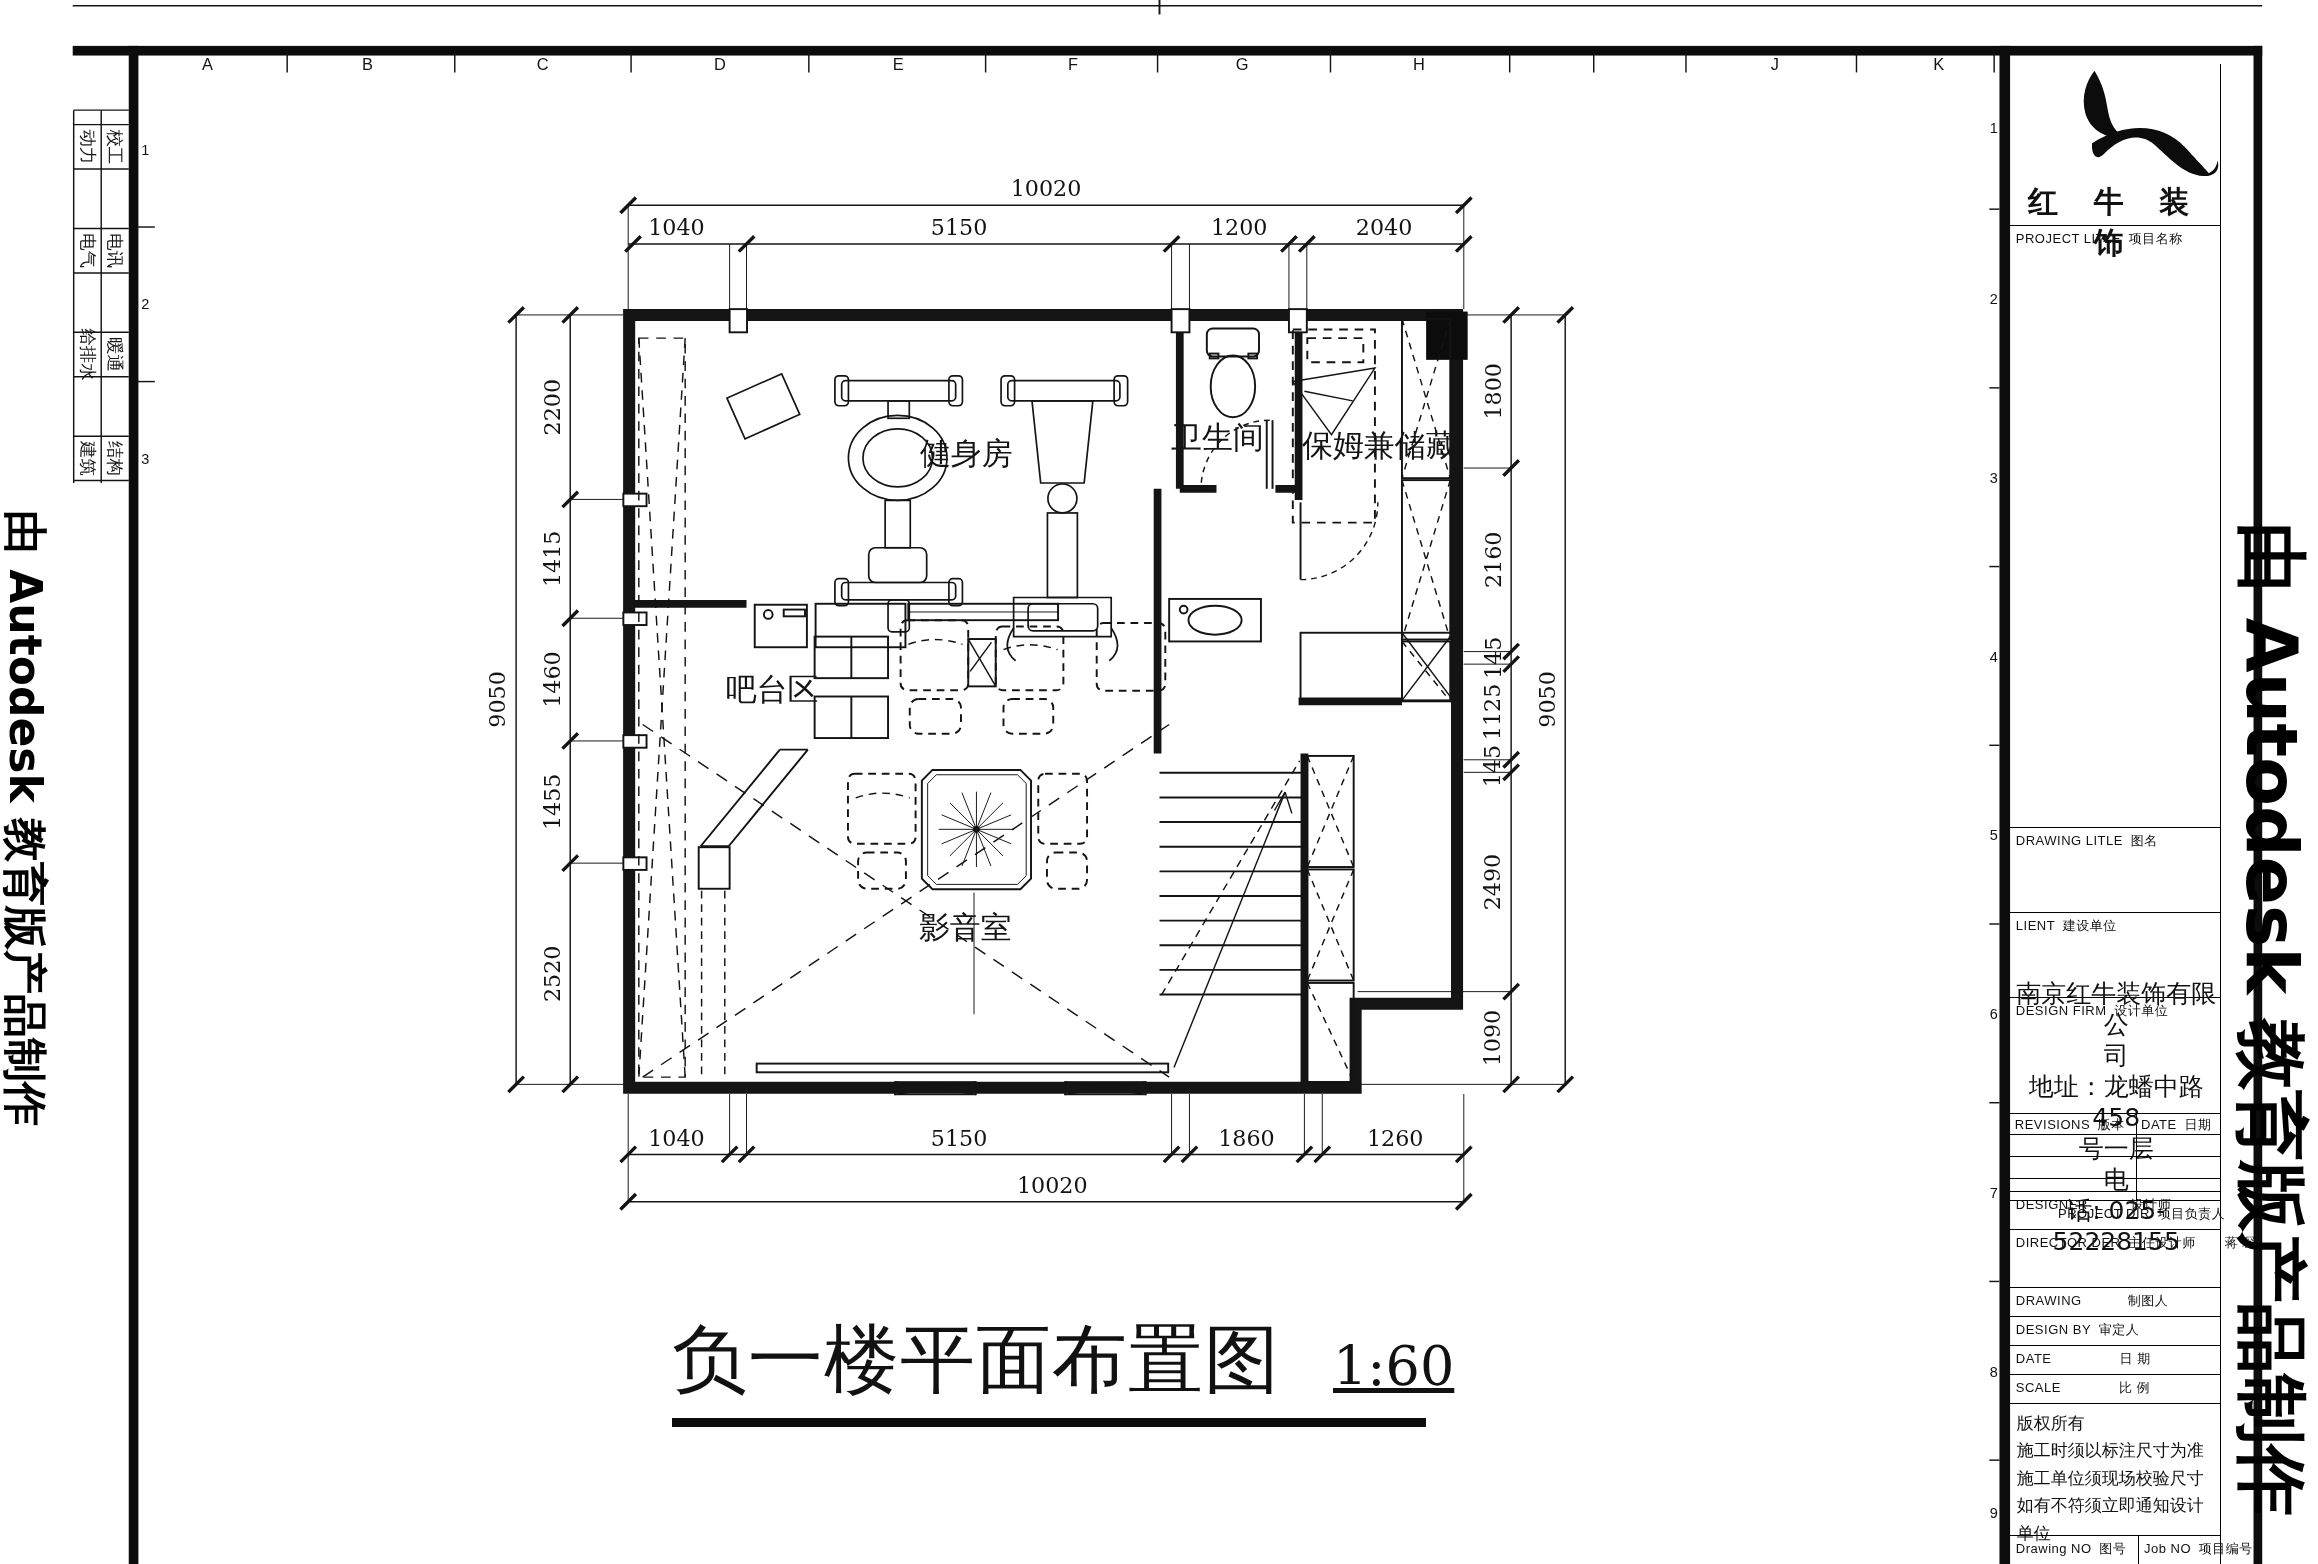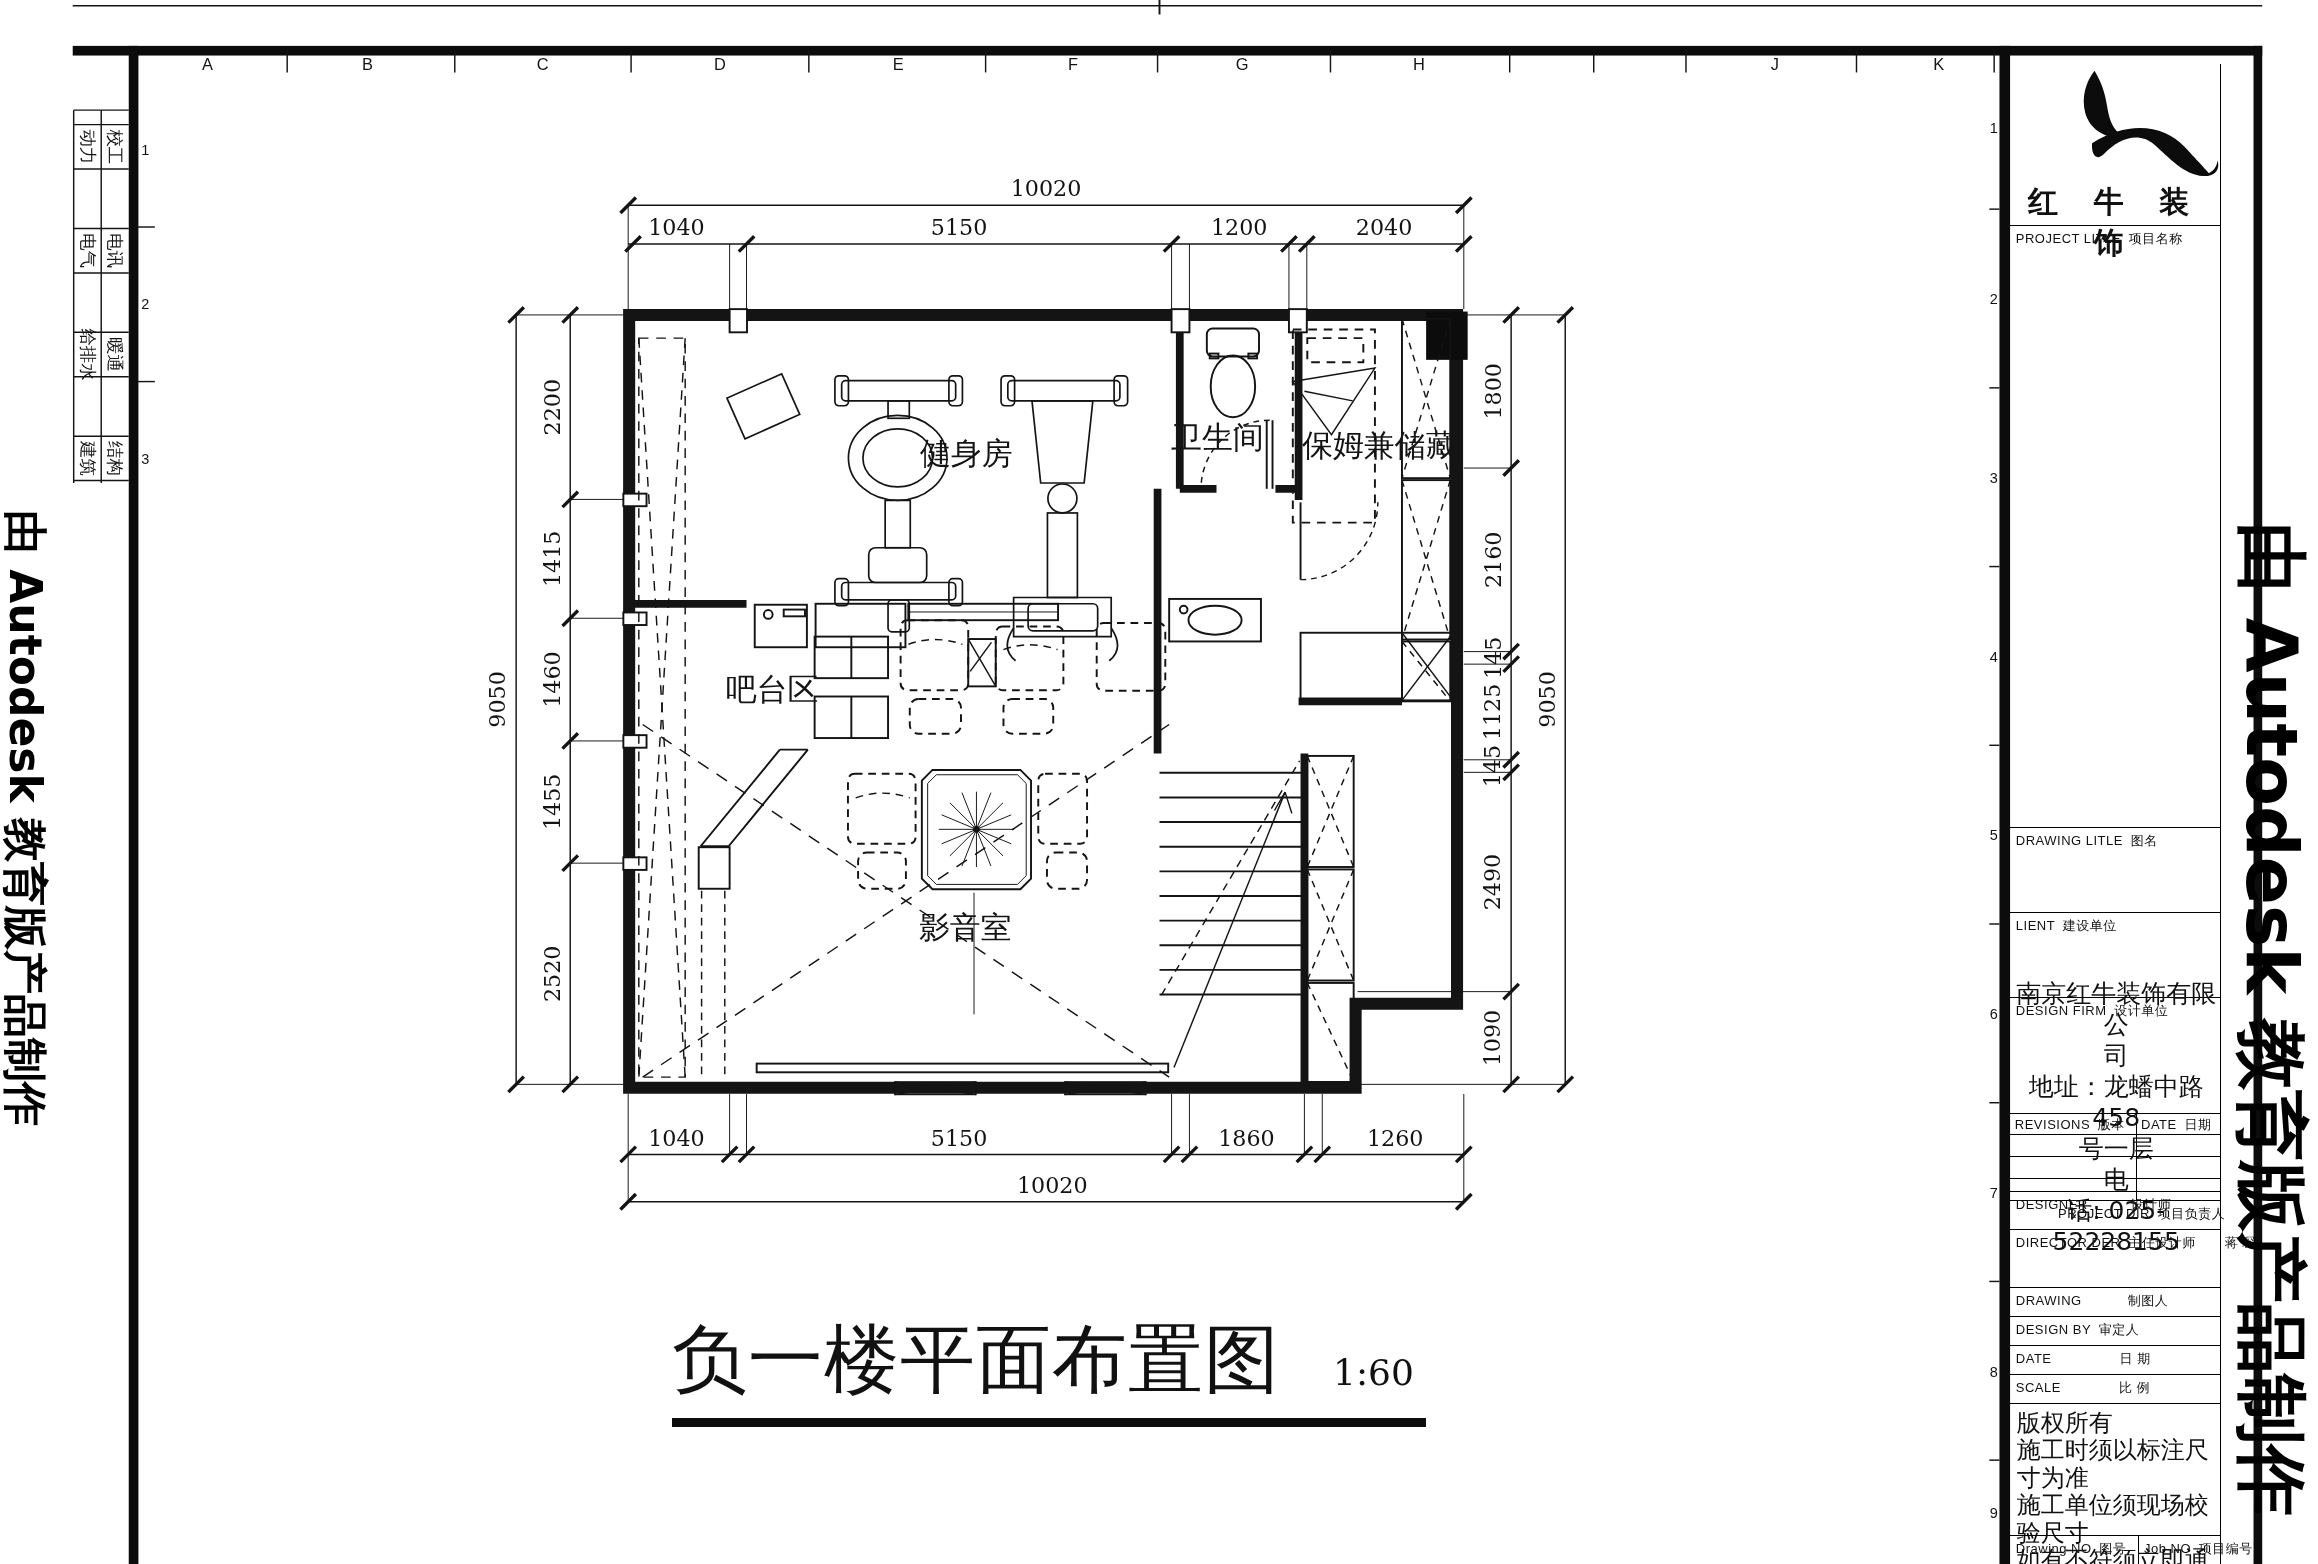--- a/index.html
+++ b/index.html
@@ -17,25 +17,25 @@
   #wm-right{font-size:71px;}
   
   #tb{position:absolute;left:2010px;top:46px;width:243px;height:1518px;z-index:3;margin-top:18px;}
   #tb .r{position:absolute;left:0;width:210px;border-top:1.4px solid #000;box-sizing:border-box;padding:3.9px 5.8px;}
   #tb .lbl{font-size:13px;letter-spacing:0.5px;white-space:nowrap;}
   #tb .lbl .zh{margin-left:7.7px;}
   #tb .vline{position:absolute;left:210px;top:0;height:1518px;border-left:1.4px solid #000;}
   #tb .halfline{position:absolute;left:126px;border-left:1.4px solid #000;}
   #brand{position:absolute;left:0;width:210px;text-align:center;font-size:30px;font-weight:bold;letter-spacing:12.6px;font-family:"DejaVu Sans",sans-serif;}
   #company{position:absolute;left:-4.8px;top:914px;width:222px;text-align:center;font-size:25px;line-height:31px;font-family:"DejaVu Sans",sans-serif;z-index:2;}
-  .n-cjk{font-size:24px;line-height:27.5px;font-family:"DejaVu Sans",sans-serif;}
+  .n-cjk{font-size:17px;line-height:27.5px;font-family:"DejaVu Sans",sans-serif;}
   #pno{font-family:"DejaVu Serif",serif;font-size:41px;margin:4.8px 0 0 16.4px;}
   #dtitle{position:absolute;left:672px;top:1310px;width:754px;border-bottom:9.7px solid #0c0c0c;padding-bottom:6.8px;z-index:2;display:flex;align-items:baseline;}
   #dtitle .t{font-family:"DejaVu Serif",serif;font-size:75px;letter-spacing:1px;white-space:nowrap;}
-  #dtitle .s{font-family:"DejaVu Serif",serif;font-size:36px;margin-left:53px;}
+  #dtitle .s{font-family:"DejaVu Serif",serif;font-size:54px;margin-left:53px;text-decoration:underline;}
 </style>
 </head>
 <body>
 
 <svg class="abs" style="left:0;top:0" width="2319" height="1564" viewBox="0 0 4800 3238">
   <g stroke="#141414" fill="none">
 
     <g>
       <line x1="150" y1="12" x2="4683" y2="12" stroke-width="3"></line>
       <line x1="2400" y1="0" x2="2400" y2="30" stroke-width="4"></line>

